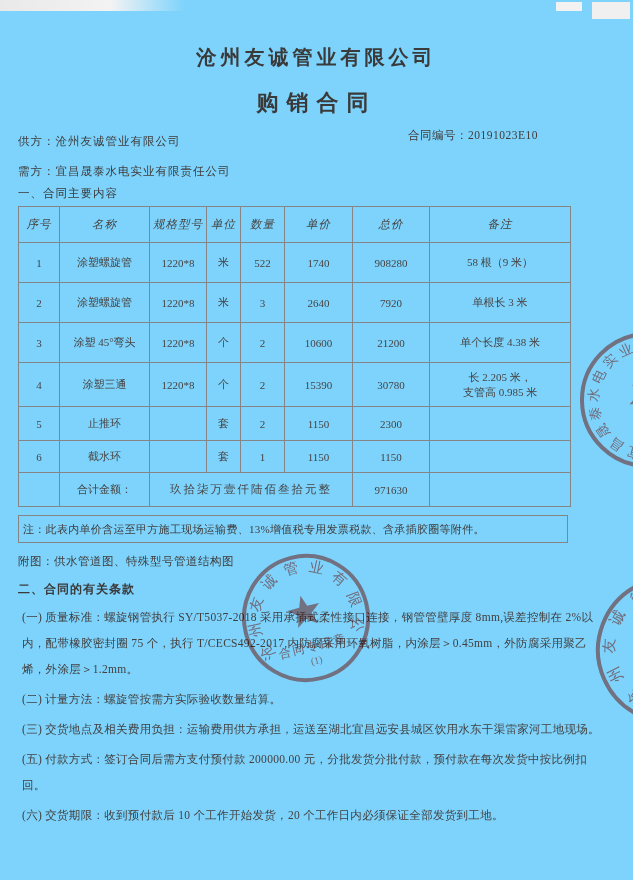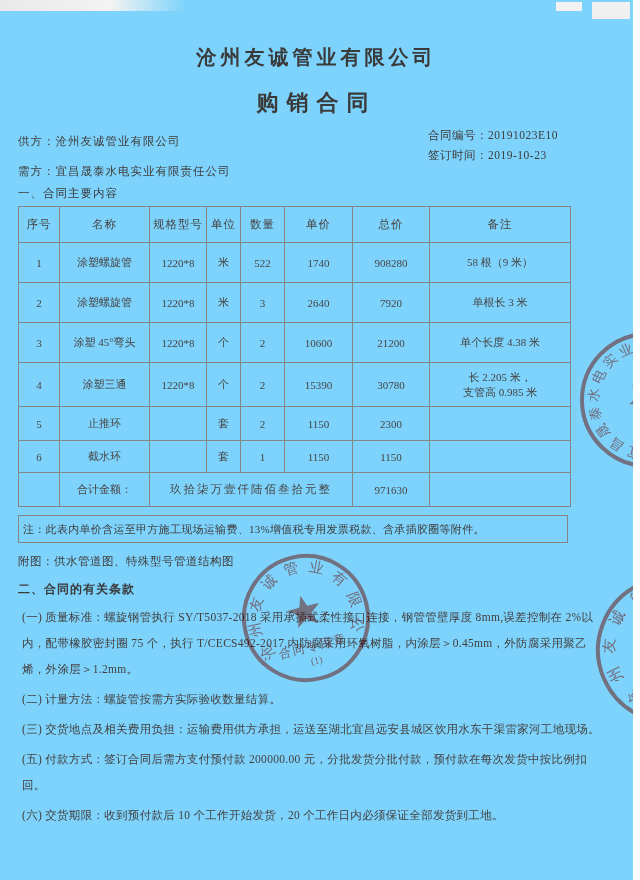--- a/index.html
+++ b/index.html
@@ -16,30 +16,30 @@
 
   .doc{position:relative;padding:0 18px;}
   .title{margin:44px 0 0 0;text-align:center;font-size:20px;font-weight:600;
     letter-spacing:4px;color:#3a3a3a;}
   .subtitle{margin:17px 0 0 0;text-align:center;font-size:22px;font-weight:600;
     letter-spacing:8px;color:#3a3a3a;}
 
   .parties{position:relative;margin-top:10px;height:56px;font-size:11.5px;}
   .supplier-line{position:absolute;left:0;top:6px;letter-spacing:1px;}
   .buyer-line{position:absolute;left:0;top:36px;letter-spacing:1px;}
-  .meta-block{position:absolute;left:410px;top:-3px;line-height:20px;letter-spacing:.5px;}
+  .meta-block{position:absolute;left:390px;top:-3px;line-height:20px;letter-spacing:.5px;}
 
   .sec-heading{font-size:11.5px;margin:2px 0 0 0;letter-spacing:1px;color:#3a3a3a;}
 
   table.items{border-collapse:collapse;table-layout:fixed;width:552px;margin-top:5px;
     font-size:11px;color:#474443;}
   table.items td,table.items th{border:1px solid #858585;text-align:center;
     font-weight:normal;padding:1px 2px;overflow:hidden;}
   th.hcell{font-size:11.5px;letter-spacing:1px;}
-  tr.h-row{height:36px;}
+  tr.h-row{height:36px;font-style:italic;}
   tr.r1,tr.r2,tr.r3{height:40px;}
   tr.r4{height:44px;}
   tr.r5{height:34px;}
   tr.r6{height:32px;}
   tr.total-row{height:34px;font-family:Liberation Serif, serif;}
   td.note-cell{white-space:pre-line;line-height:15px;}
   .amount-words{letter-spacing:2px;font-size:11.5px;}
 
   .note-box{width:550px;border:1px solid #858585;margin-top:8px;height:28px;
     display:flex;align-items:center;font-size:11px;padding:0 4px;box-sizing:border-box;
@@ -72,21 +72,20 @@
   <div class="doc">
 
     <div class="title">沧州友诚管业有限公司</div>
     <div class="subtitle">购销合同</div>
 
     <div class="parties">
       <div class="supplier-line">供方：沧州友诚管业有限公司</div>
       <div class="buyer-line">需方：宜昌晟泰水电实业有限责任公司</div>
       <div class="meta-block">
         <div>合同编号：20191023E10</div>
-        <div>签订时间：2019-10-23</div>
       </div>
     </div>
 
     <div class="sec-heading">一、合同主要内容</div>
 
     <table class="items">
       <colgroup>
         <col style="width:41px">
           <col style="width:90px">
           <col style="width:57px">

